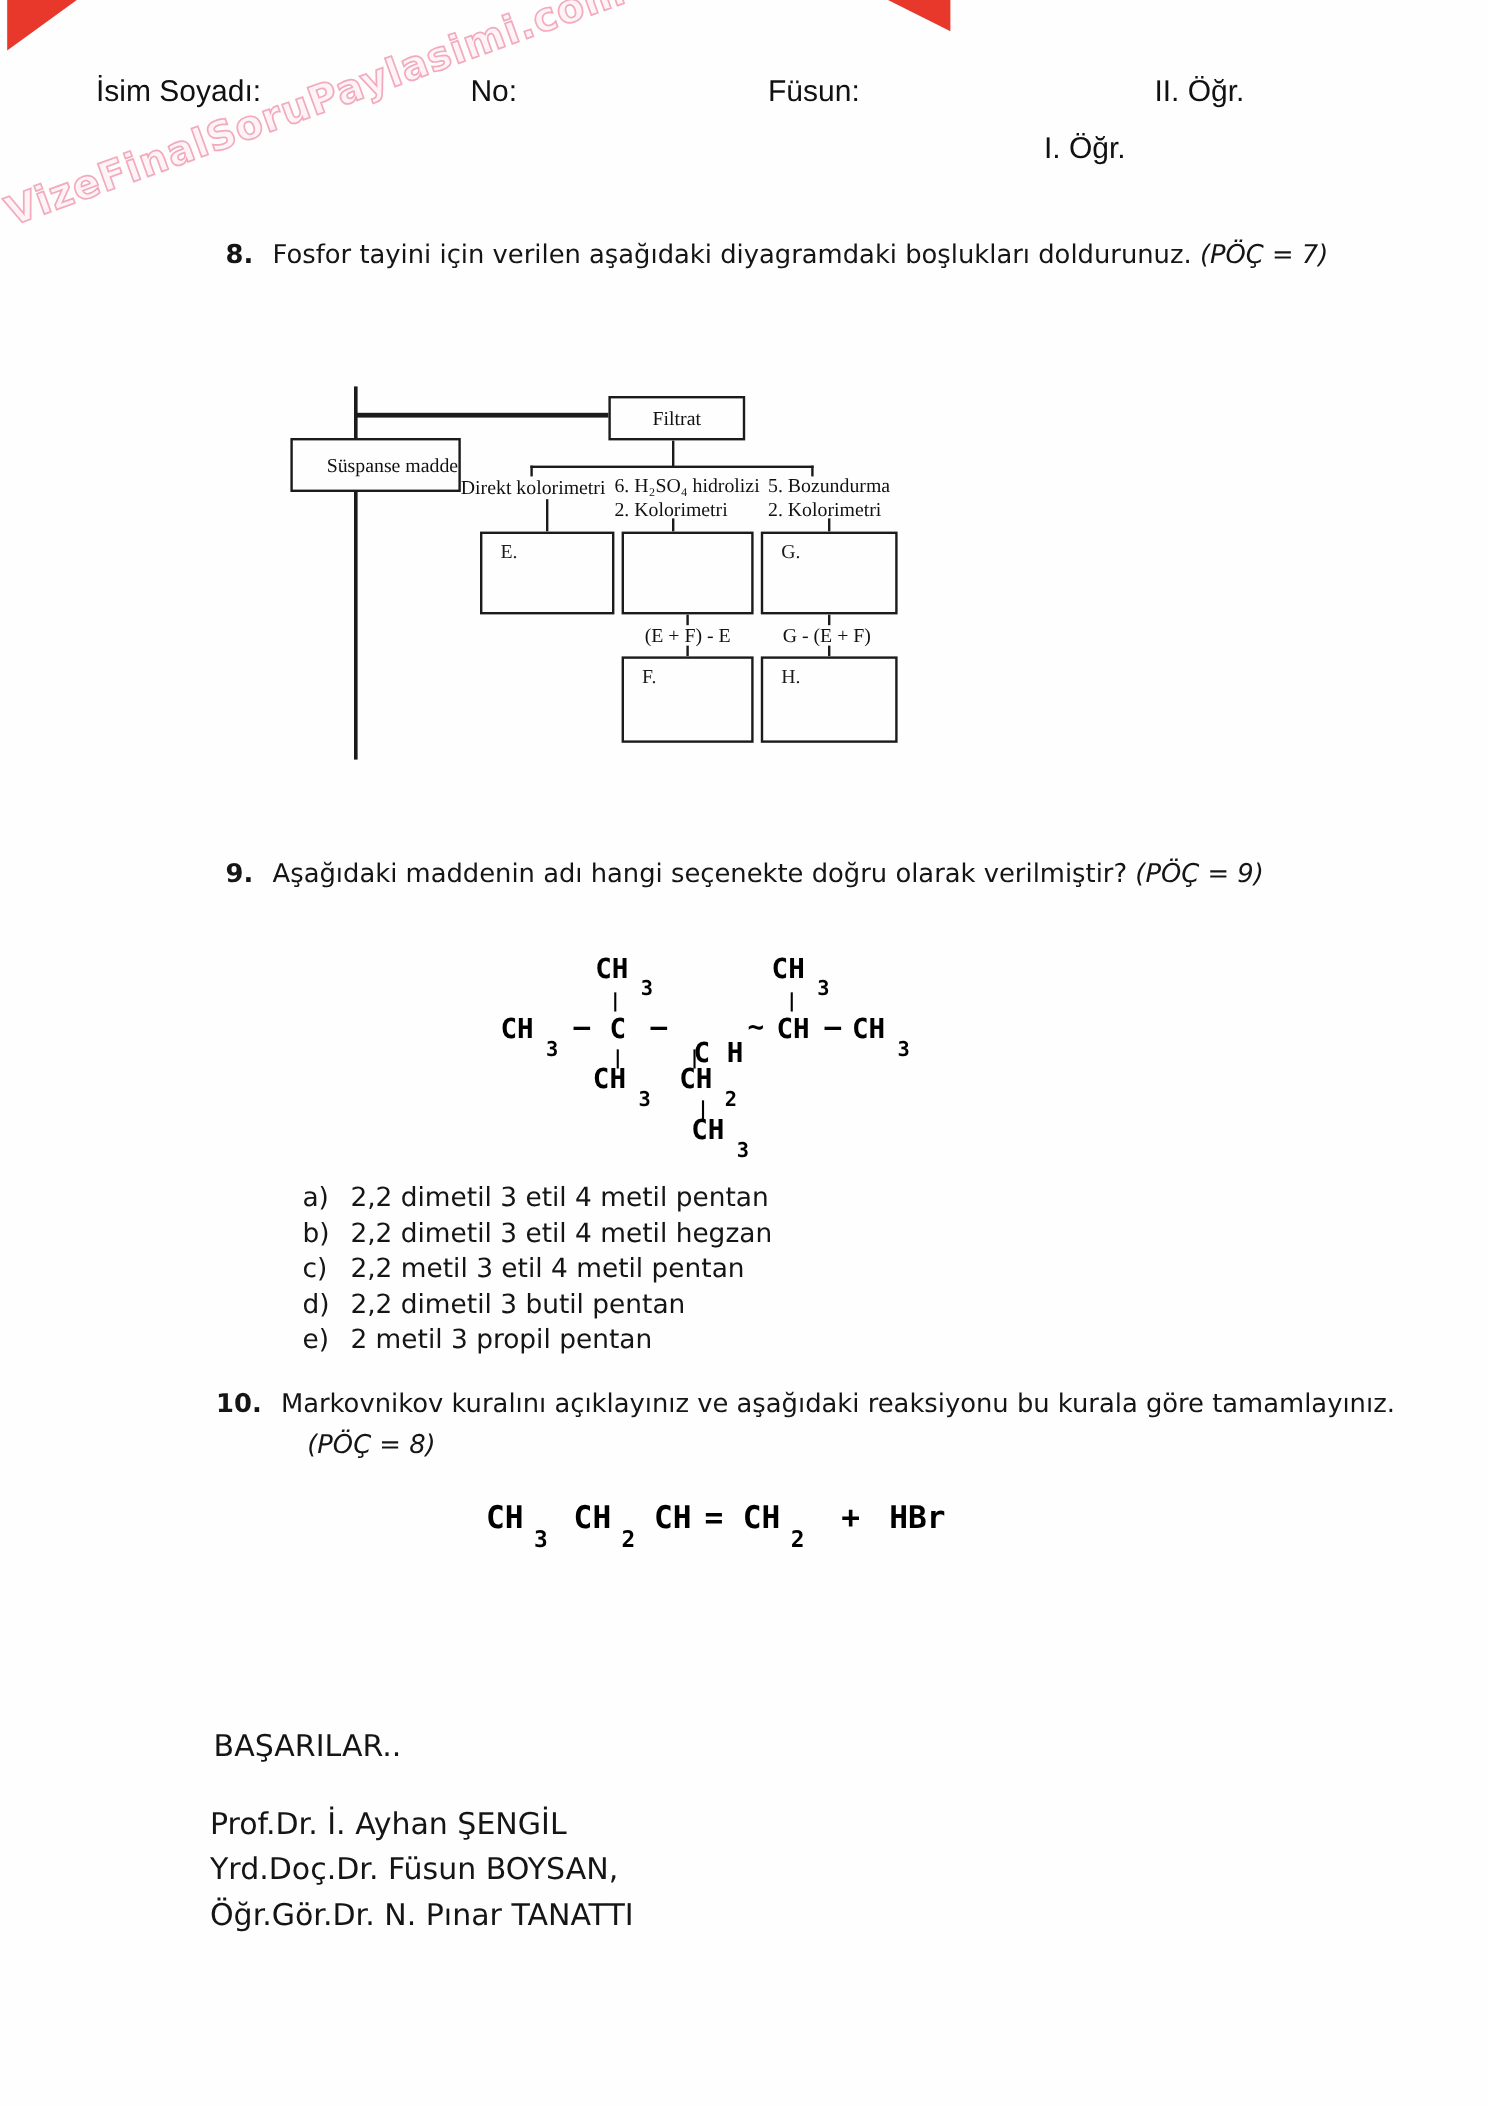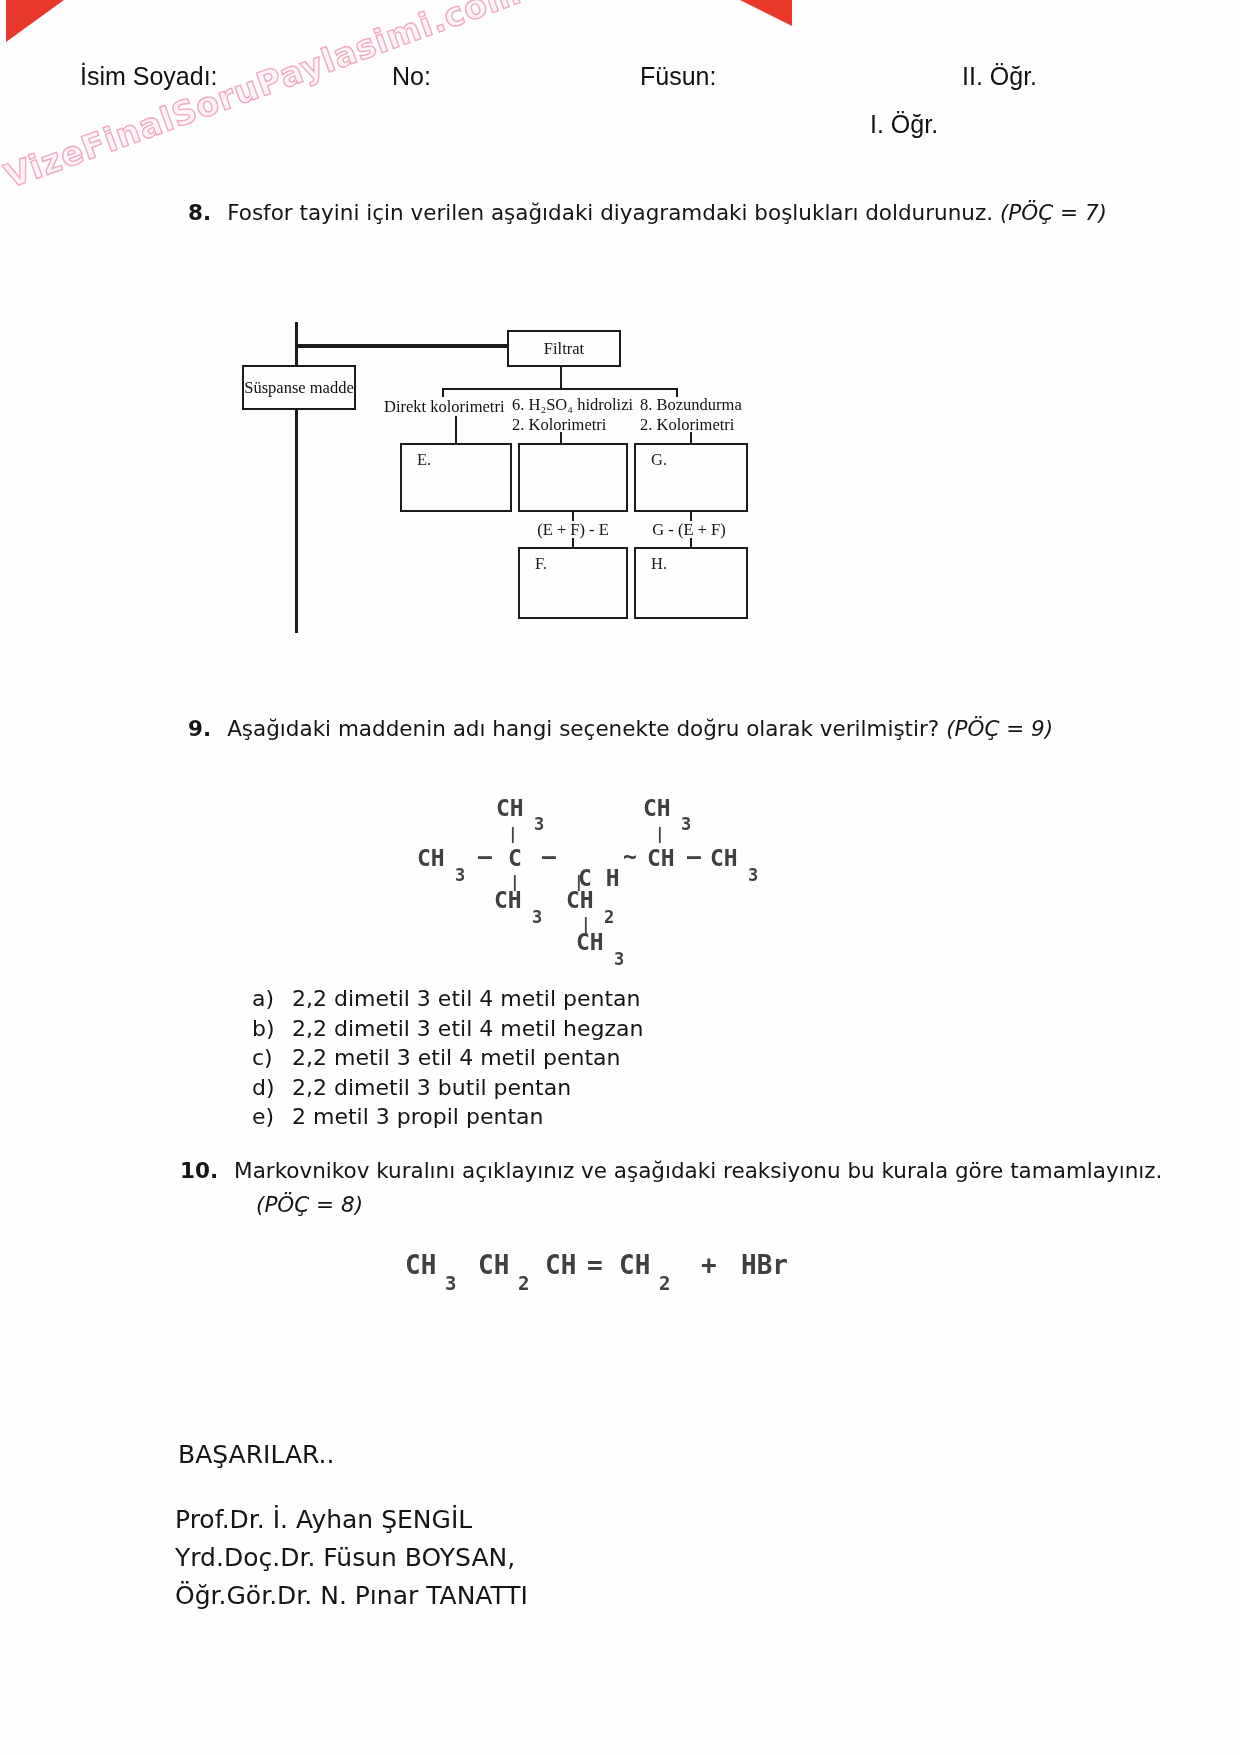--- a/index.html
+++ b/index.html
@@ -27,21 +27,21 @@
   .poc{font-style:italic;}
   
   .dline{position:absolute;background:#1b1b1b;}
   .dbox{position:absolute;border:2px solid #1b1b1b;background:#fefefe;}
   .dtext{position:absolute;font-family:"Liberation Serif",serif;font-size:16.5px;color:#111;
          white-space:nowrap;}
   .dcenter{text-align:center;}
   .dbox .boxlabel{position:absolute;left:15px;top:5px;font-family:"Liberation Serif",serif;
          font-size:16.5px;}
   
-  .chem{position:absolute;font-family:"DejaVu Sans Mono",monospace;font-weight:bold;color:#404040;}
+  .chem{position:absolute;font-family:"DejaVu Sans Mono",monospace;font-weight:bold;color:#000000;}
   .chem span{position:absolute;white-space:pre;}
   .struct{left:390px;top:788px;width:440px;height:190px;font-size:23px;}
   .struct .sub{font-size:17px;}
   .struct .bar{font-size:16px;}
   .rxn{left:405px;top:1248px;width:480px;height:70px;font-size:26px;}
   .rxn .sub{font-size:19px;}
   
   .opts{position:absolute;left:252px;top:986px;font-size:22px;color:#151515;}
   .optrow{display:flex;height:29.5px;align-items:flex-start;}
   .optkey{width:40px;}
@@ -78,26 +78,26 @@
   <div class="dline" style="left:676px;top:388px;width:2px;height:9px;"></div>
   <div class="dline" style="left:455px;top:416px;width:2px;height:27px;"></div>
   <div class="dline" style="left:560px;top:432px;width:2px;height:11px;"></div>
   <div class="dline" style="left:690px;top:432px;width:2px;height:11px;"></div>
   <div class="dline" style="left:572px;top:512px;width:2px;height:9px;"></div>
   <div class="dline" style="left:572px;top:538px;width:2px;height:9px;"></div>
   <div class="dline" style="left:690px;top:512px;width:2px;height:9px;"></div>
   <div class="dline" style="left:690px;top:538px;width:2px;height:9px;"></div>
 
   <div class="dbox dtext dcenter" style="left:507px;top:330px;width:110px;height:33px;line-height:33px;">Filtrat</div>
-  <div class="dbox dtext dcenter" style="left:242px;top:365px;width:110px;height:41px;line-height:41px;">Süspanse madde</div>
+  <div class="dbox dtext dcenter" style="left:242px;top:365px;width:110px;height:41px;line-height:41px;padding-left:28px;">Süspanse madde</div>
 
   <div class="dtext" style="left:384px;top:397px;">Direkt kolorimetri</div>
   <div class="dtext" style="left:512px;top:395px;">6. H₂SO₄ hidrolizi</div>
   <div class="dtext" style="left:512px;top:415px;">2. Kolorimetri</div>
-  <div class="dtext" style="left:640px;top:395px;">8. Bozundurma</div>
+  <div class="dtext" style="left:640px;top:395px;">5. Bozundurma</div>
   <div class="dtext" style="left:640px;top:415px;">2. Kolorimetri</div>
 
   <div class="dbox" style="left:400px;top:443px;width:108px;height:65px;">
     <span class="boxlabel">E.</span>
   </div>
   <div class="dbox" style="left:518px;top:443px;width:106px;height:65px;"></div>
   <div class="dbox" style="left:634px;top:443px;width:110px;height:65px;">
     <span class="boxlabel">G.</span>
   </div>
 

